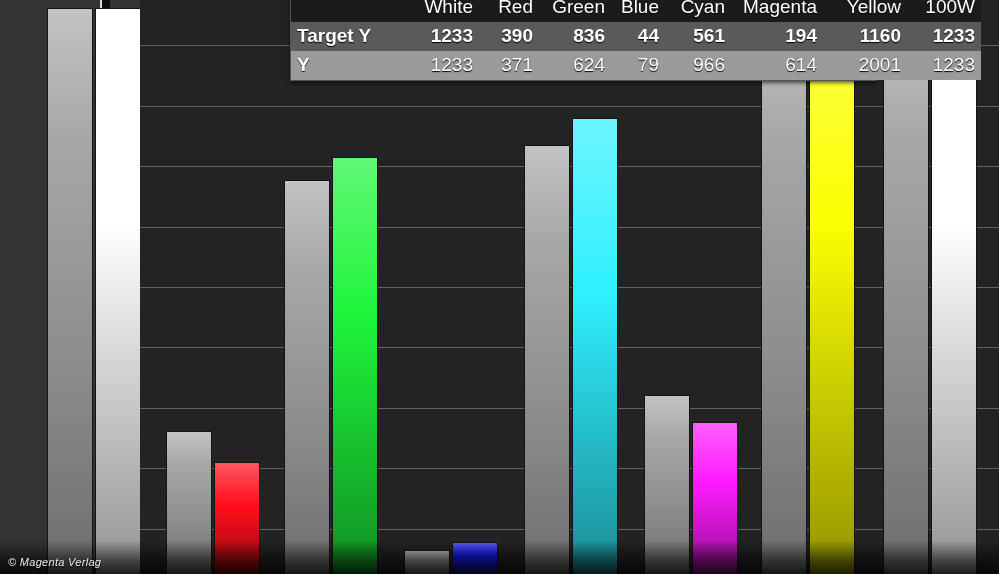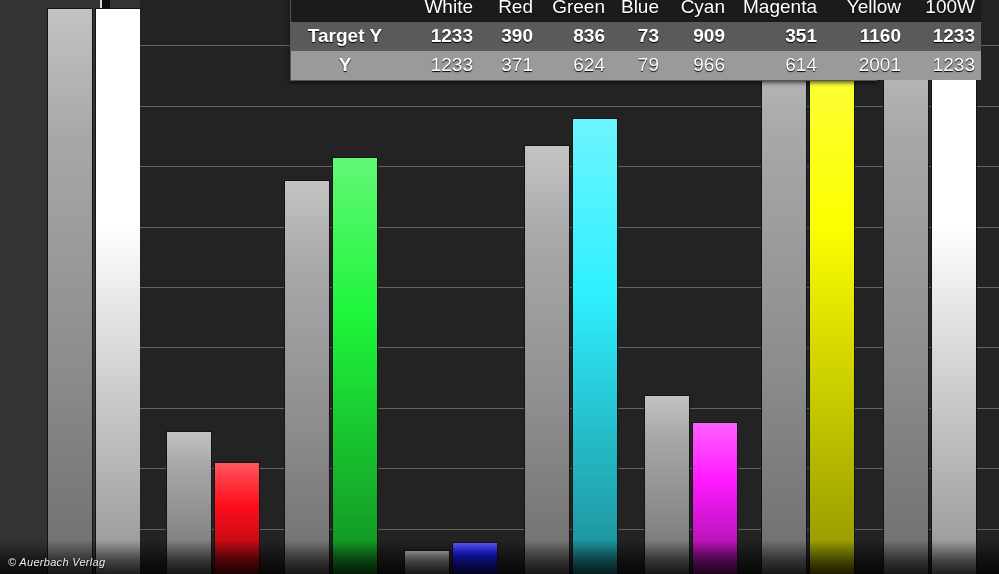--- a/index.html
+++ b/index.html
@@ -33,21 +33,21 @@
   #ext-bars .bar{position:absolute;}
 
   
   #table-wrap{position:absolute;left:150px;top:-22px;width:585px;
       background:#1b1b1b;border:1px solid #555;border-top:none;
       box-shadow:0 2px 4px rgba(0,0,0,.6);}
   table{border-collapse:collapse;width:585px;table-layout:fixed;}
   th,td{font-size:19px;color:#ffffff;text-align:right;padding:3px 6px 4px 6px;
         white-space:nowrap;text-shadow:0 1px 1px #000;}
   thead th{background:#1b1b1b;font-weight:400;padding-top:18px;}
-  th.rowhdr,td.rowhdr{text-align:center;font-weight:bold;}
+  th.rowhdr,td.rowhdr{text-align:left;font-weight:bold;}
   tr.row-target td{background:#5a5a5a;font-weight:bold;}
   tr.row-meas  td{background:#9a9a9a;color:#ffffff;}
   tr.row-meas  td.rowhdr{font-weight:bold;}
 
   
   #copyright{position:absolute;left:8px;bottom:6px;color:#efefef;font-size:11px;
      font-style:italic;letter-spacing:.3px;z-index:40;text-shadow:0 1px 2px #000;}
   #bottom-fade{position:absolute;left:0;bottom:0;width:999px;height:34px;z-index:35;
      background:linear-gradient(to bottom,rgba(0,0,0,0) 0%,rgba(0,0,0,.55) 60%,rgba(0,0,0,.8) 100%);
      pointer-events:none;}
@@ -130,37 +130,37 @@
               <th style="width: 72px;">Yellow</th>
               <th style="width: 62px;">100W</th>
             </tr>
         </thead>
         <tbody id="tbody-host">
             <tr class="row-target">
               <td class="rowhdr">Target Y</td>
               <td>1233</td>
               <td>390</td>
               <td>836</td>
-              <td>73</td>
-              <td>909</td>
-              <td>351</td>
+              <td>44</td>
+              <td>561</td>
+              <td>194</td>
               <td>1160</td>
               <td>1233</td>
             </tr>
             <tr class="row-meas">
               <td class="rowhdr">Y</td>
               <td>1233</td>
               <td>371</td>
               <td>624</td>
               <td>79</td>
               <td>966</td>
               <td>614</td>
               <td>2001</td>
               <td>1233</td>
             </tr>
           </tbody>
       </table>
     </div>
   </div>
 
   <div id="bottom-fade"></div>
-  <div id="copyright">© Auerbach Verlag</div>
+  <div id="copyright">© Magenta Verlag</div>
 </div>
 
 </body></html>

